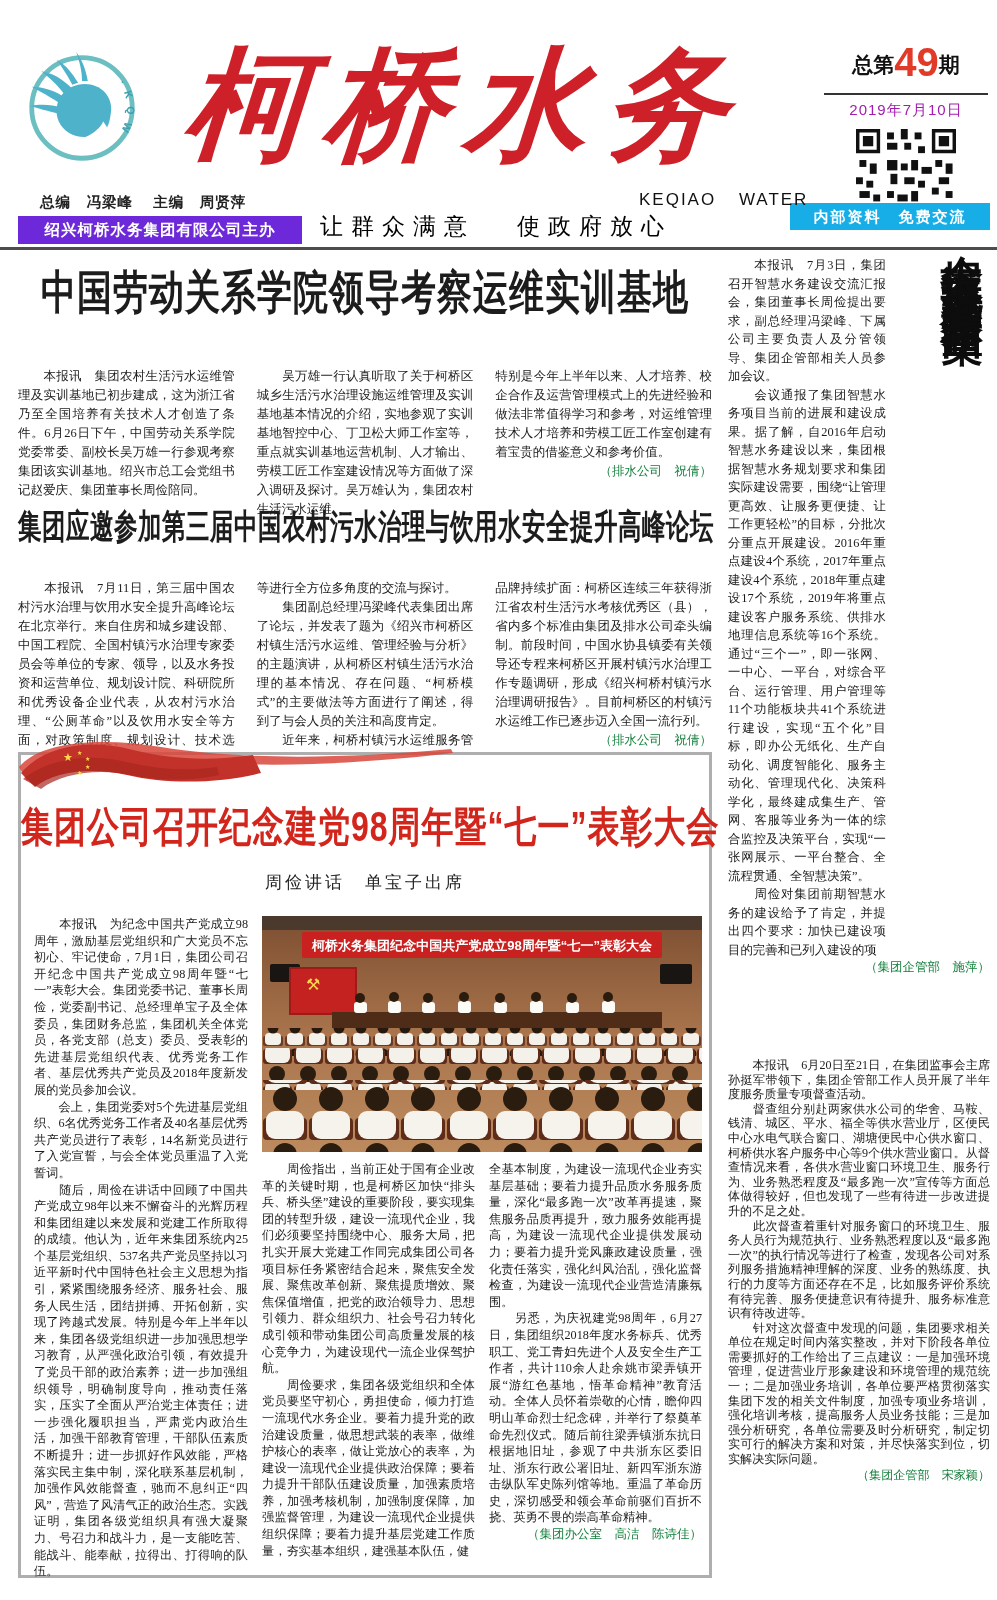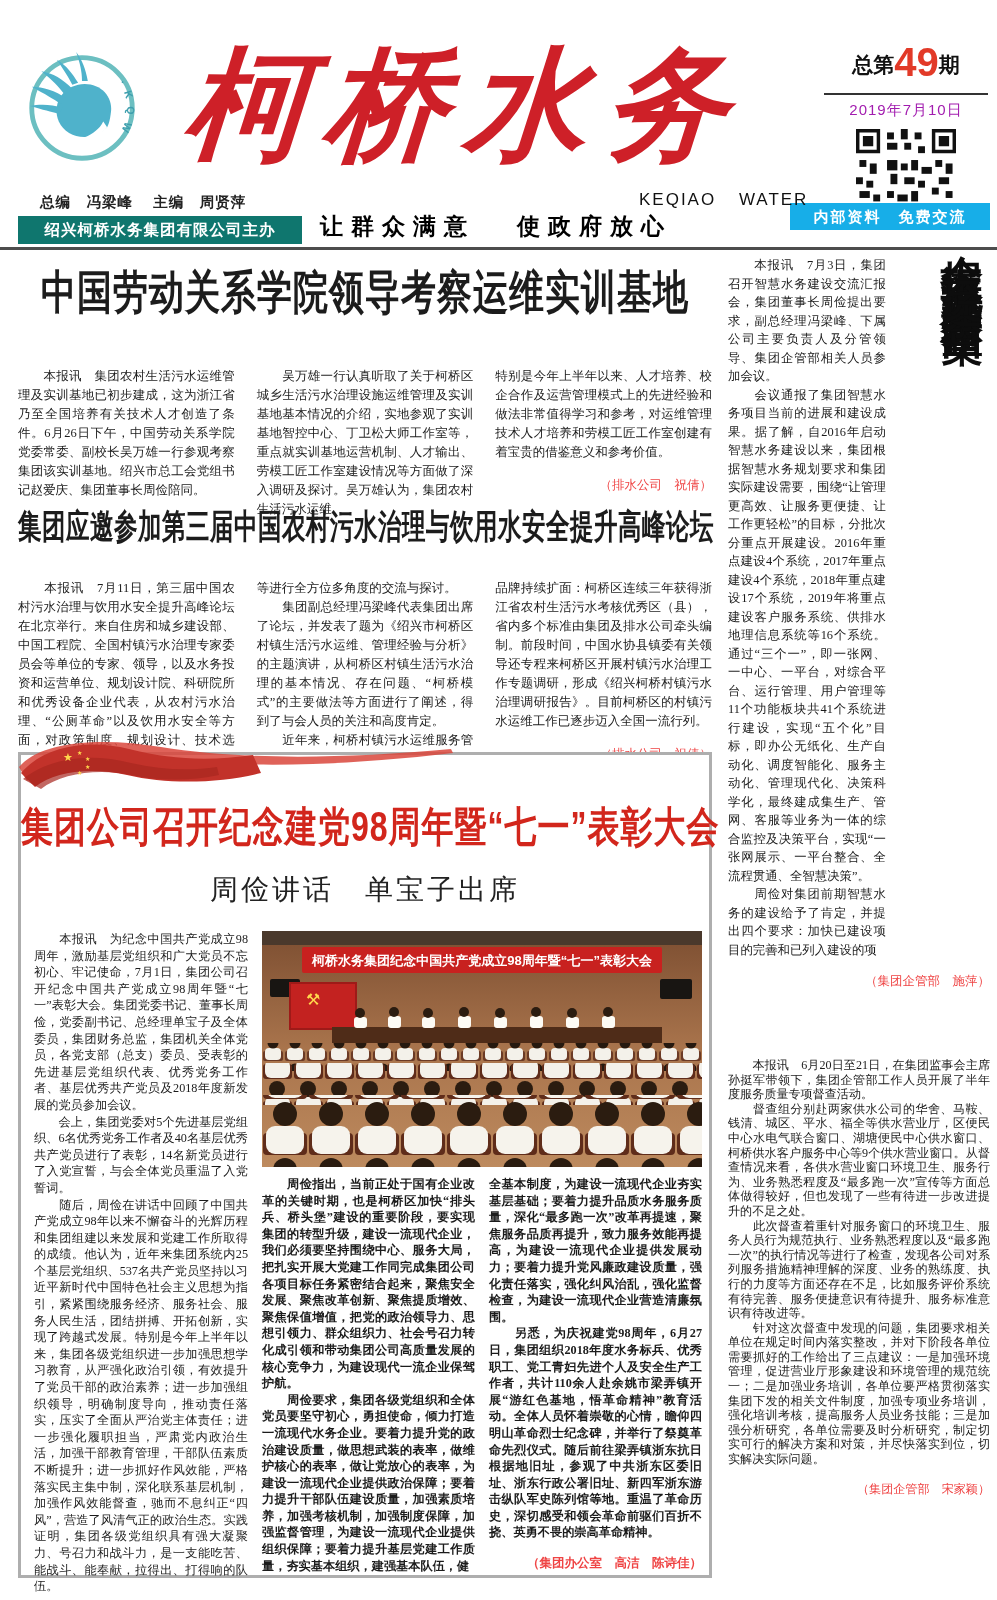--- a/index.html
+++ b/index.html
@@ -18,58 +18,58 @@
   .issue-rule { border-top:2px solid #333; margin:8px 4px 6px; }
   .issue-date { font-size:15px; color:#a21caf; letter-spacing:1px; }
   .qr { display:block; margin:9px auto 0; width:100px; height:100px; }
   .internal-badge { position:absolute; left:790px; top:203px; width:200px; height:27px;
     background:#17aee8; color:#fff; font-family:"Liberation Sans",sans-serif; font-weight:bold;
     font-size:15px; line-height:27px; text-align:center; letter-spacing:2px; }
   .editors { position:absolute; left:40px; top:193px; font-size:14.5px; color:#222; letter-spacing:1px; font-weight:bold;text-align:center; }
   .title-en { position:absolute; left:616px; top:190px; font-family:"Liberation Sans",sans-serif;
     font-size:17px; color:#111; letter-spacing:2px; word-spacing:16px;margin-left:23px; }
   .organizer-badge { position:absolute; left:18px; top:216px; width:284px; height:28px;
-    background:#0f766e; color:#fff; font-family:"Liberation Sans",sans-serif; font-weight:bold;
+    background:#6d28d9; color:#fff; font-family:"Liberation Sans",sans-serif; font-weight:bold;
     font-size:15.5px; line-height:28px; text-align:center; letter-spacing:1px; }
   .slogan { position:absolute; left:320px; top:211px; font-family:"Liberation Sans",sans-serif;
-    font-weight:bold; font-size:23px; color:#000; letter-spacing:8px; white-space:nowrap; }
+    font-weight:normal; font-size:23px; color:#000; letter-spacing:8px; white-space:nowrap; }
   .slogan .gap { display:inline-block; width:42px; }
   .header-rule { position:absolute; left:0; top:247px; width:997px; height:3px; background:#4d4d4d; }
 
   
   .col-text { font-size:12.5px; line-height:19px; text-align:justify; color:#1b1b1b; white-space:pre-line; }
   .lede { font-weight:normal; font-family:"Liberation Sans",sans-serif; }
-  .sig { text-align:right; font-size:12.5px; margin-top:14px; color:#ef4444; }
+  .sig { text-align:right; font-size:12.5px; margin-top:0; color:#15803d; }
 
   
   .a1 { position:absolute; left:18px; top:262px; width:694px; }
   .a1 h1 { font-family:"Liberation Sans",sans-serif; font-weight:bold; font-size:35px; letter-spacing:1px;
     text-align:center; transform:scaleY(1.32); transform-origin:center top; white-space:nowrap; }
   .a1 .cols { display:flex; gap:22px; margin-top:58px; }
   .a1 .cols > div { flex:1; }
 
   
   .a2 { position:absolute; left:18px; top:503px; width:694px; }
   .a2 h2 { font-family:"Liberation Sans",sans-serif; font-weight:bold; font-size:23.5px; letter-spacing:0.5px;
     text-align:center; transform:scaleY(1.45); transform-origin:center top; white-space:nowrap; }
   .a2 .cols { display:flex; gap:22px; margin-top:44px; }
   .a2 .cols > div { flex:1; }
 
   
   .fbox { position:absolute; left:18px; top:752px; width:694px; height:826px; border:3px solid #aeaeae; background:#fff; }
   .flag-dec { position:absolute; left:-10px; top:-26px; width:450px; height:72px; }
   .fbox h2 { margin-top:44px; text-align:center; color:#d2261c; font-family:"Liberation Sans",sans-serif;
     font-weight:bold; font-size:32px; letter-spacing:1px; transform:scaleY(1.3); transform-origin:center top; white-space:nowrap; }
-  .fbox .subtitle { margin-top:28px; text-align:center; font-size:28px; color:#222; letter-spacing:3px; }
+  .fbox .subtitle { margin-top:28px; text-align:center; font-size:17px; color:#222; letter-spacing:3px; }
   .fbox .body { display:flex; gap:14px; margin:22px 13px 0; }
   .fbox .body .col-text { font-size:12.2px; line-height:16.6px; }
   .fbox .c1 { width:214px; flex:none; }
   .fbox .wing { width:440px; flex:none; }
   .photo { width:440px; height:236px; display:block; }
-  .fbox .wingcols { display:flex; gap:14px; margin-top:9px;font-weight:bold; }
+  .fbox .wingcols { display:flex; gap:14px; margin-top:9px; }
   .fbox .wingcols > div { width:213px; }
 
   
   .right-region { position:absolute; left:728px; top:256px; width:262px; height:1330px; }
   .smart { position:absolute; left:0; top:0; width:262px; }
   .smart .narrow { width:158px; font-size:12.4px; line-height:18.5px; }
   .smart .vhead { position:absolute; top:36px; right:0px; height:610px; writing-mode:vertical-rl;
     font-family:"Liberation Sans",sans-serif; font-weight:bold; font-size:42px; letter-spacing:-5px; color:#0d0d0d; }
   .smart .wide { width:262px; font-size:12.4px; line-height:18.5px; }
   .insp { position:absolute; left:0; top:790px; width:262px; }

